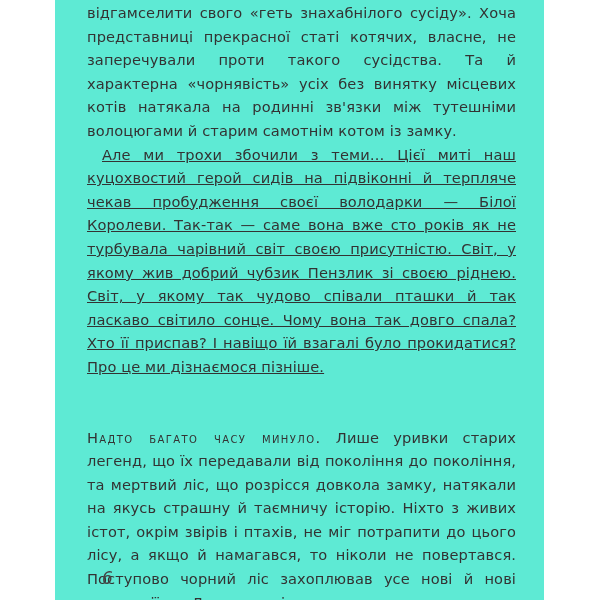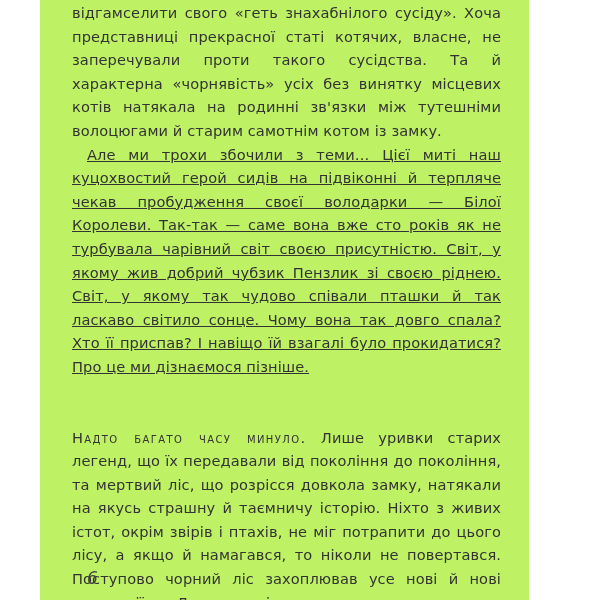--- a/index.html
+++ b/index.html
@@ -5,25 +5,25 @@
     html, body {
       margin: 0;
       padding: 0;
       background: #ffffff;
       width: 600px;
       height: 600px;
       overflow: hidden;
     }
     .page {
       position: absolute;
-      left: 40px;
+      left: 55px;
       top: 0;
       width: 489px;
       height: 600px;
-      background: #bef264;
+      background: #5eead4;
     }
     .text-block {
       position: absolute;
       left: 32px;
       top: 0;
       width: 429px;
       font-family: "DejaVu Sans", sans-serif;
       font-size: 14.6px;
       line-height: 23.6px;
       color: #333333;

